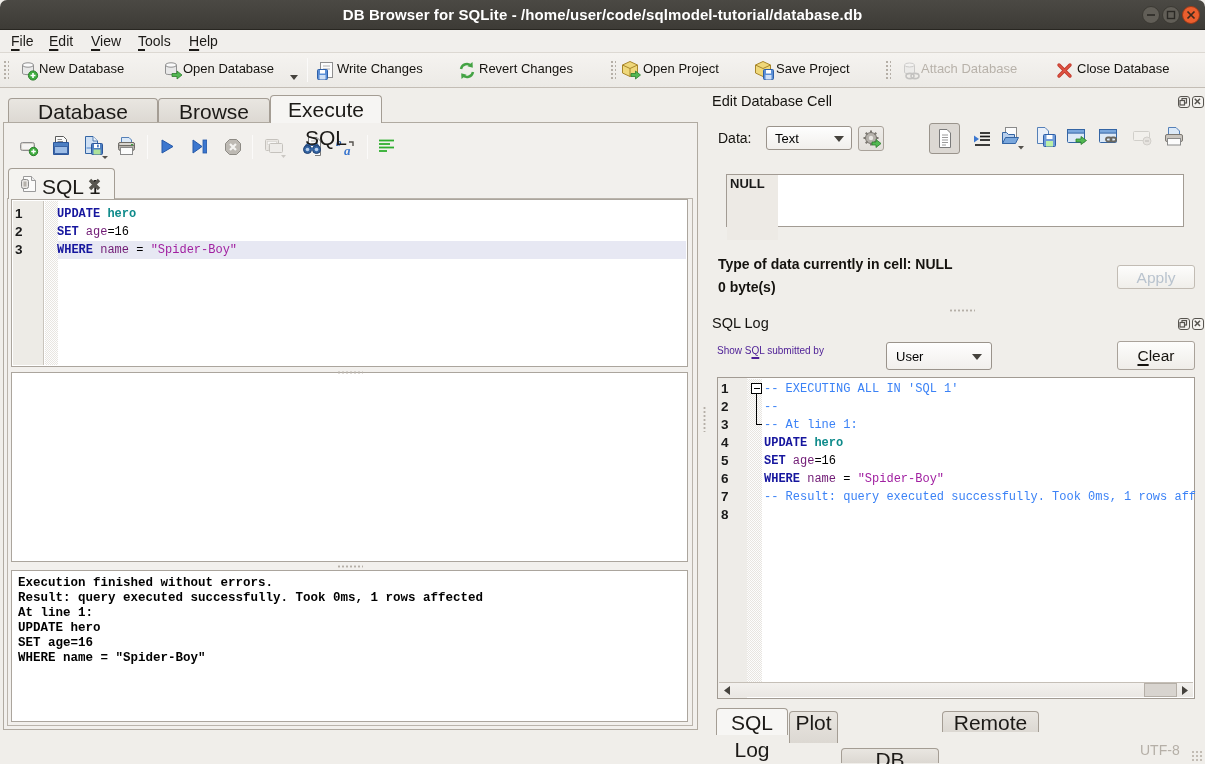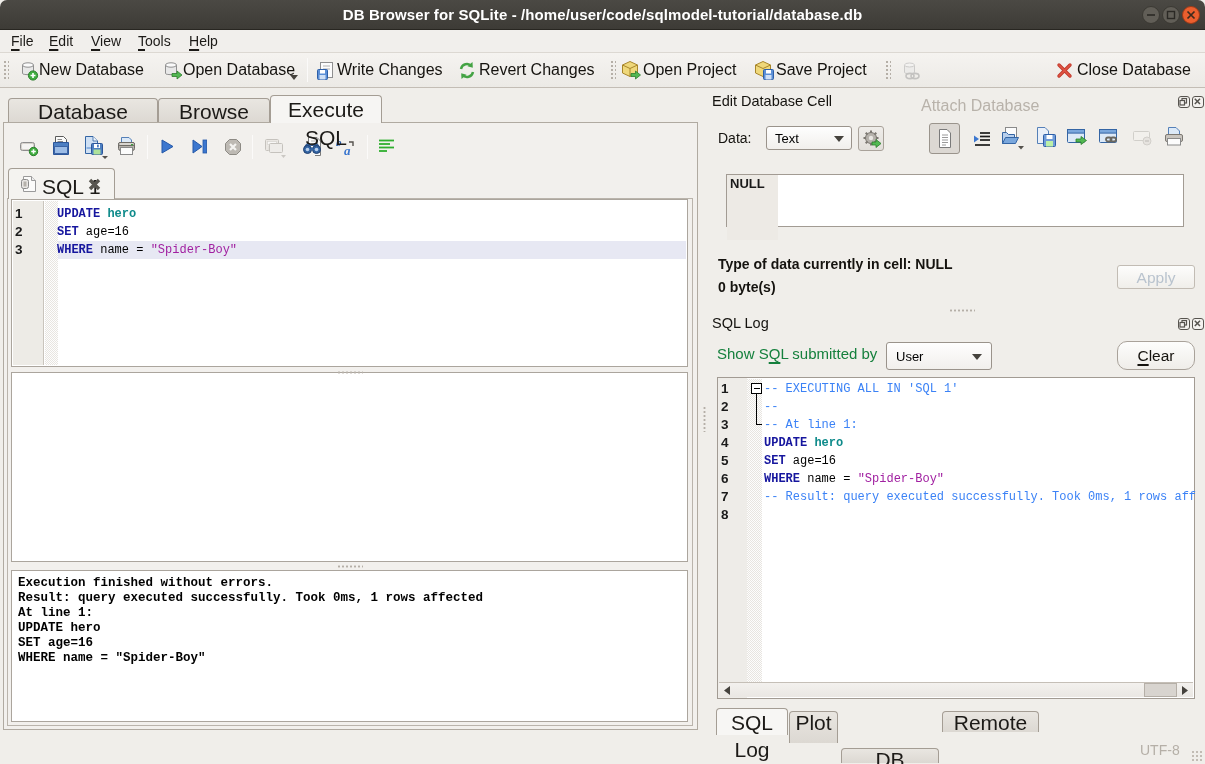--- a/index.html
+++ b/index.html
@@ -19,21 +19,21 @@
 
   
   #menubar { left:0; top:30px; width:1205px; height:23px; background:#f1efec;
     border-bottom:1px solid #dcd8d2; color:#1c1a17; font-size:14px; }
   .menuitem { position:absolute; top:3px; }
   .mn { text-decoration:underline; text-decoration-thickness:1.8px; text-underline-offset:2.5px; }
 
   
   #toolbar { left:0; top:53px; width:1205px; height:35px;
     background:linear-gradient(#f5f3f0,#eceae6);
-    border-bottom:1px solid #c3bdb5; font-size:16px; color:#15130f; }
+    border-bottom:1px solid #c3bdb5; font-size:13px; color:#15130f; }
   .tbtxt { position:absolute; top:8px; }
   .tbsep { position:absolute; top:5px; height:24px; width:1px; background:#c9c4bc; border-right:1px solid #fbfaf9;}
   .grip { position:absolute; top:7px; width:6px; height:20px;
     background-image:radial-gradient(circle, #b5afa7 1px, transparent 1.2px);
     background-size:4px 4px; }
   .dis { color:#b8b2aa; }
 
   
   .tab { position:absolute; border:1px solid #a49d94; border-bottom:none;
     border-radius:4px 4px 0 0; font-size:21px; color:#1c1a17; text-align:center; }
@@ -45,21 +45,21 @@
   .pane { position:absolute; background:#f1efeb; border:1px solid #b0aaa1; }
 
   
   .gutter { position:absolute; left:1px; top:1px; bottom:1px; width:31px; background:#edebe6; border-right:1px solid #c9c4bc;
     font-family:"Liberation Mono", monospace; font-size:13px; font-weight:bold; color:#1b1b1b; }
   .foldm { position:absolute; top:1px; bottom:1px; width:13px;
     background:conic-gradient(#fdfdfd 25%, #e8e5e0 0 50%, #fdfdfd 0 75%, #e8e5e0 0) 0 0/2px 2px; }
   .cl { position:absolute; font-family:"Liberation Mono", monospace; font-size:12.5px; white-space:pre; color:#000; }
   .kw { color:#16169e; font-weight:bold; }
   .tbl { color:#0f8b8b; font-weight:bold; }
-  .idn { color:#000000; }
+  .idn { color:#701a75; }
   .str { color:#a120a1; }
   .cmt { color:#3b82f6; }
 
   .dock-ico { position:absolute; width:12px; height:12px; border:1.5px solid #57544f; border-radius:3px; background:#f4f2ef; }
   .dock-ico svg { position:absolute; left:0; top:0; display:block; }
 </style>
 </head>
 <body>
 
 <div id="titlebar" class="abs"></div>
@@ -89,21 +89,21 @@
 </div>
 
 <div id="toolbar" class="abs">
   <div class="grip" style="left:3px;"></div>
   <span class="tbtxt" style="left:39px;">New Database</span>
   <span class="tbtxt" style="left:183px;">Open Database</span>
   <span class="tbtxt" style="left:337px;">Write Changes</span>
   <span class="tbtxt" style="left:479px;">Revert Changes</span>
   <span class="tbtxt" style="left:643px;">Open Project</span>
   <span class="tbtxt" style="left:776px;">Save Project</span>
-  <span class="tbtxt dis" style="left:921px;margin-top:36px;">Attach Database</span>
+  <span class="tbtxt dis" style="left:921px;">Attach Database</span>
   <span class="tbtxt" style="left:1077px;">Close Database</span>
   <div class="tbsep" style="left:307px;"></div>
   <div class="grip" style="left:610px;"></div>
   <div class="grip" style="left:885px;"></div>
 </div>
 
 <div id="tbicons" class="abs" style="left:0;top:53px;width:1205px;height:35px;">
 
   <svg width="20" height="22" style="position:absolute;left:19px;top:7px;">
     <path d="M3.5 5 L3.5 13.5 C3.5 15 14.5 15 14.5 13.5 L14.5 5" fill="#e8e8e8" stroke="#909090"></path>
@@ -421,28 +421,28 @@
       <rect x="3" y="1.5" width="4.5" height="4.5" fill="none" stroke="#57544f" stroke-width="1.2"></rect>
       <rect x="1" y="3.5" width="4.5" height="4.5" fill="#f4f2ef" stroke="#57544f" stroke-width="1.2"></rect>
     </svg>
   </div>
 <div class="dock-ico" style="left:1192px; top:318px;">
     <svg width="9" height="9">
       <path d="M1.8 1.8 L7 7 M7 1.8 L1.8 7" stroke="#57544f" stroke-width="1.5"></path>
     </svg>
   </div>
 
-<div class="abs" style="left:717px; top:345px; font-size:15px; color:#15803d;">Show S<span style="text-decoration:underline;text-decoration-thickness:1.8px;text-underline-offset:2.5px;">Q</span>L submitted by</div>
+<div class="abs" style="left:717px; top:345px; font-size:10px; color:#4c1d95;">Show S<span style="text-decoration:underline;text-decoration-thickness:1.8px;text-underline-offset:2.5px;">Q</span>L submitted by</div>
 <div class="abs" style="left:886px; top:342px; width:106px; height:28px; border:1px solid #9a938b; border-radius:3px; background:linear-gradient(#fefefe,#f1efec);">
   <span style="position:absolute; left:9px; top:6px; font-size:13px;">User</span>
   <svg width="10" height="6" style="position:absolute; right:9px; top:11px;">
       <path d="M0 0 L10 0 L5 6 Z" fill="#45423d"></path>
     </svg>
 </div>
-<div class="abs" style="left:1117px; top:341px; width:78px; height:29px; border:1px solid #a9a29a; border-radius:10px; background:linear-gradient(#fdfdfc,#efede9); font-size:15.5px; text-align:center; line-height:28px; color:#15130f;"><span class="mn">C</span>lear</div>
+<div class="abs" style="left:1117px; top:341px; width:78px; height:29px; border:1px solid #a9a29a; border-radius:3px; background:linear-gradient(#fdfdfc,#efede9); font-size:15.5px; text-align:center; line-height:28px; color:#15130f;"><span class="mn">C</span>lear</div>
 
 <div class="box" style="left:717px; top:377px; width:478px; height:322px; border-color:#a29b93;">
   <div class="abs" style="left:0; top:0; width:29px; height:320px; background:#eeece8;"></div>
   <div class="foldm" style="left:29px; width:15px; bottom:1px;"></div>
   <div class="cl" style="left:3px; top:2px; line-height:18px; font-size:13.5px; font-weight:bold; color:#1b1b1b; font-family:'Liberation Sans',sans-serif;">1<br>2<br>3<br>4<br>5<br>6<br>7<br>8</div>
   <div class="cl" style="left:46px; top:2px; line-height:18px; font-size:12px;"><span class="cmt">-- EXECUTING ALL IN 'SQL 1'</span><br><span class="cmt">--</span><br><span class="cmt">-- At line 1:</span><br><span class="kw">UPDATE</span> <span class="tbl">hero</span><br><span class="kw">SET</span> <span class="idn">age</span>=16<br><span class="kw">WHERE</span> <span class="idn">name</span> = <span class="str">"Spider-Boy"</span><br><span class="cmt">-- Result: query executed successfully. Took 0ms, 1 rows aff</span></div>
 
   <svg width="20" height="50" style="position:absolute; left:32px; top:4px;" shape-rendering="crispEdges">
     <rect x="1.5" y="1.5" width="10" height="10" fill="#fff" stroke="#000"></rect>
     <line x1="3.5" y1="6.5" x2="9.5" y2="6.5" stroke="#000"></line>

